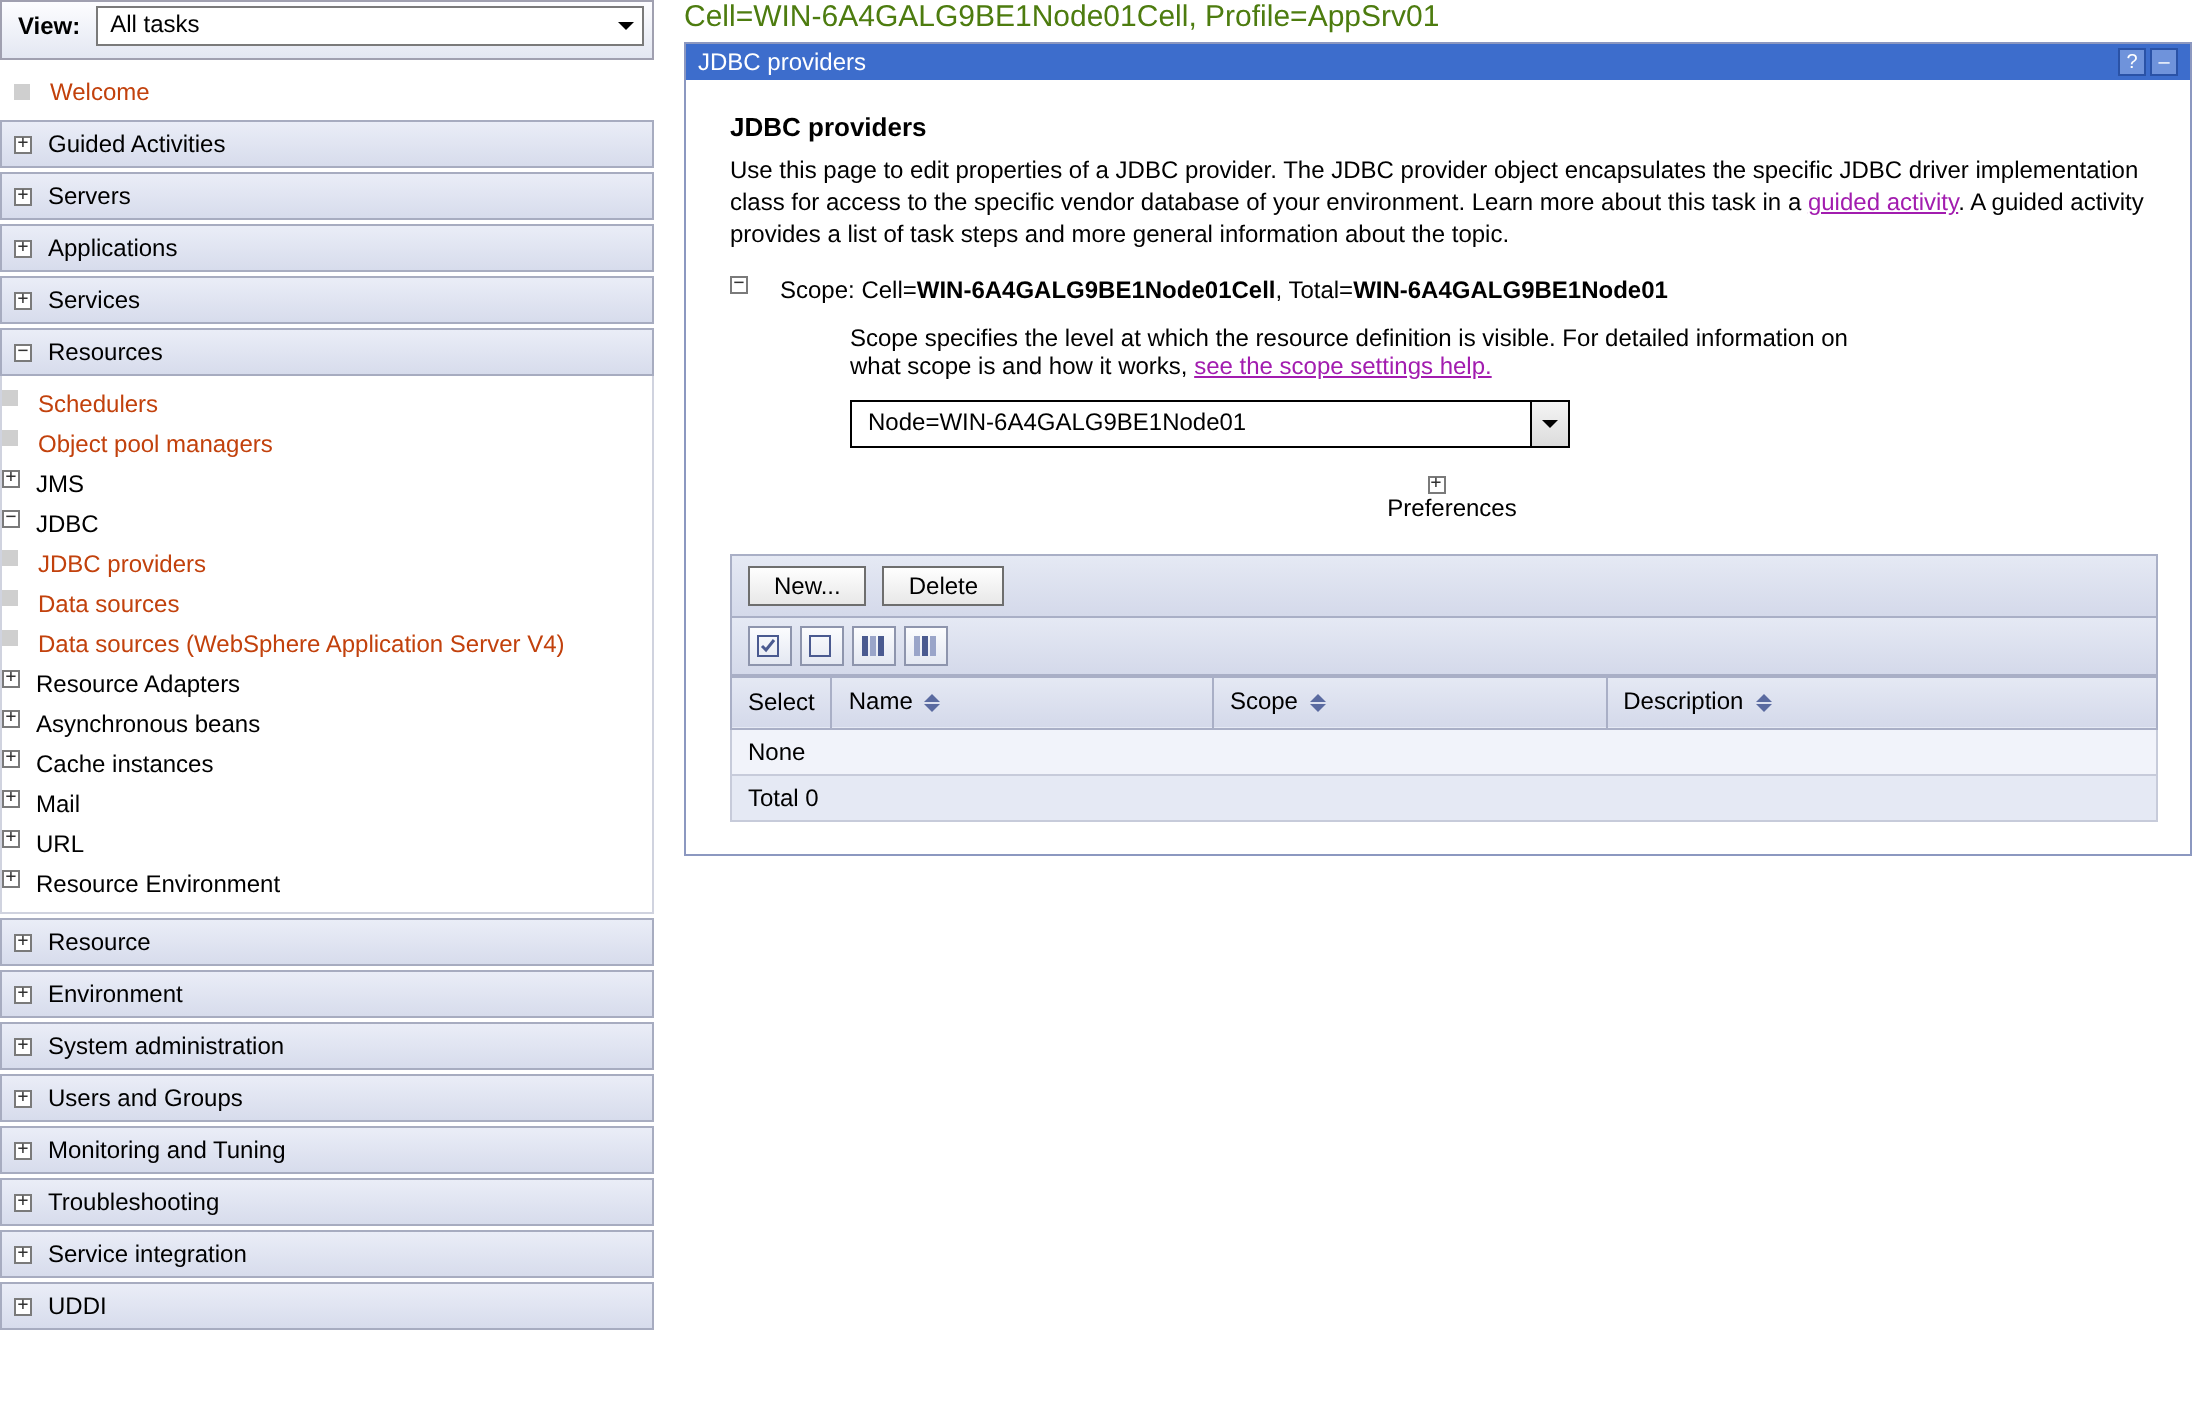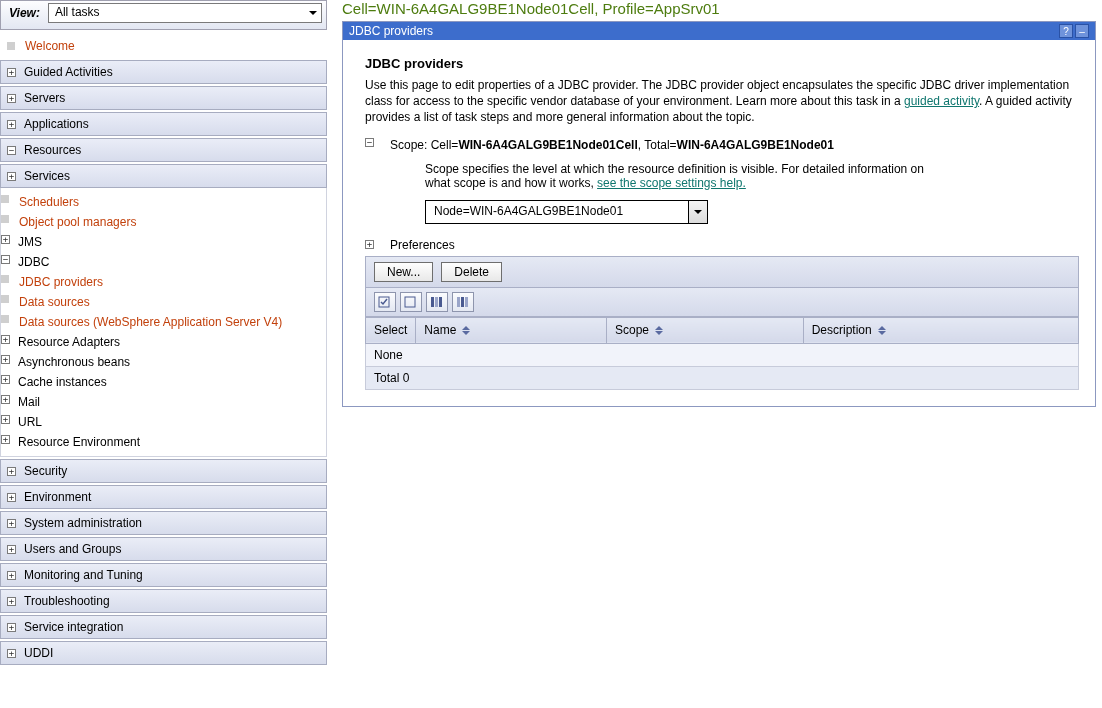--- a/index.html
+++ b/index.html
@@ -23,21 +23,21 @@
     border-right: 1px solid #fff;
   }
   .view-row {
     display:flex;
     align-items:center;
     padding:2px 4px 6px 8px;
     border:1px solid #a0a0b0;
     background: linear-gradient(#fdfdff,#e3e7f2);
     margin:0 2px 4px 0;
   }
-  .view-label { font-weight:bold; margin-right:8px;font-style:italic;}
+  .view-label { font-weight:bold; margin-right:8px;}
   .view-select {
     flex:1;
     background:#fff;
     border:1px solid #7a7a7a;
     height:20px;
     padding:1px 20px 1px 6px;
     position:relative;
     font-size:12px;
   }
   .view-select::after{
@@ -127,56 +127,56 @@
     background:#6f93db;
     border:1px solid #2a52a6;
     display:flex;align-items:center;justify-content:center;
     font-size:10px;color:#fff;cursor:pointer;
   }
   .panel-body{
     padding:12px 16px 16px 22px;
   }
   .h2{font-weight:bold;font-size:13px;margin:4px 0 6px 0;}
   .para{line-height:1.35;margin:0 0 12px 0;}
-  .link{color:#0f766e;text-decoration:underline;cursor:pointer;}
+  .link{color:#a21caf;text-decoration:underline;cursor:pointer;}
 
   .scope-row{display:flex;align-items:flex-start;margin:6px 0 10px 0;}
   .scope-text{margin-left:8px;}
   .scope-strong{font-weight:bold;}
 
   .scope-desc{
     margin:6px 0 10px 60px;
     max-width:520px;
   }
   .scope-select-wrap{
     margin:0 0 14px 60px;
   }
   .scope-select{
     border:1px solid #000;
     height:24px;
-    width:283px;
+    width:360px;
     padding:3px 24px 3px 8px;
     position:relative;
     background:#fff;
     display:inline-block;
   }
   .scope-select::after{
     content:"";
     position:absolute;
     right:0;top:0;bottom:0;width:18px;
     border-left:1px solid #000;
     background:linear-gradient(#f4f4f4,#dcdcdc);
   }
   .scope-select .scope-value{position:relative;z-index:1;}
   .scope-select .caret{
     position:absolute;right:5px;top:9px;
     border:4px solid transparent;border-top-color:#000;z-index:2;
   }
 
-  .prefs-row{display:flex;align-items:center;margin:4px 0 4px 0;}
+  .prefs-row{display:flex;align-items:center;margin:4px 0 16px 0;flex-direction:column;}
 
   .action-bar{
     border:1px solid #a9afc6;
     background:linear-gradient(#e5e9f4,#d4d9ea);
     padding:5px 8px;
     display:flex;
     gap:8px;
   }
   .btn{
     background:linear-gradient(#fefefe,#e8e8e8);
@@ -255,27 +255,27 @@
     </div>
     <div class="nav-item">
       <span class="sq plus"></span>
       <span>Servers</span>
     </div>
     <div class="nav-item">
       <span class="sq plus"></span>
       <span>Applications</span>
     </div>
     <div class="nav-item">
+      <span class="sq plus"></span>
+      <span>Services</span>
+    </div>
+
+    <div class="nav-item">
       <span class="sq minus"></span>
       <span>Resources</span>
-    </div>
-
-    <div class="nav-item">
-      <span class="sq plus"></span>
-      <span>Services</span>
     </div>
     <div class="sub-wrap">
       <div class="sub-line indent1">
         <span class="bullet"></span>
         <span class="nav-link">Schedulers</span>
       </div>
       <div class="sub-line indent1">
         <span class="bullet"></span>
         <span class="nav-link">Object pool managers</span>
       </div>
@@ -320,21 +320,21 @@
         <span>URL</span>
       </div>
       <div class="sub-line indent1">
         <span class="sq plus"></span>
         <span>Resource Environment</span>
       </div>
     </div>
 
     <div class="nav-item">
       <span class="sq plus"></span>
-      <span>Security</span>
+      <span>Resource</span>
     </div>
     <div class="nav-item">
       <span class="sq plus"></span>
       <span>Environment</span>
     </div>
     <div class="nav-item">
       <span class="sq plus"></span>
       <span>System administration</span>
     </div>
     <div class="nav-item">

